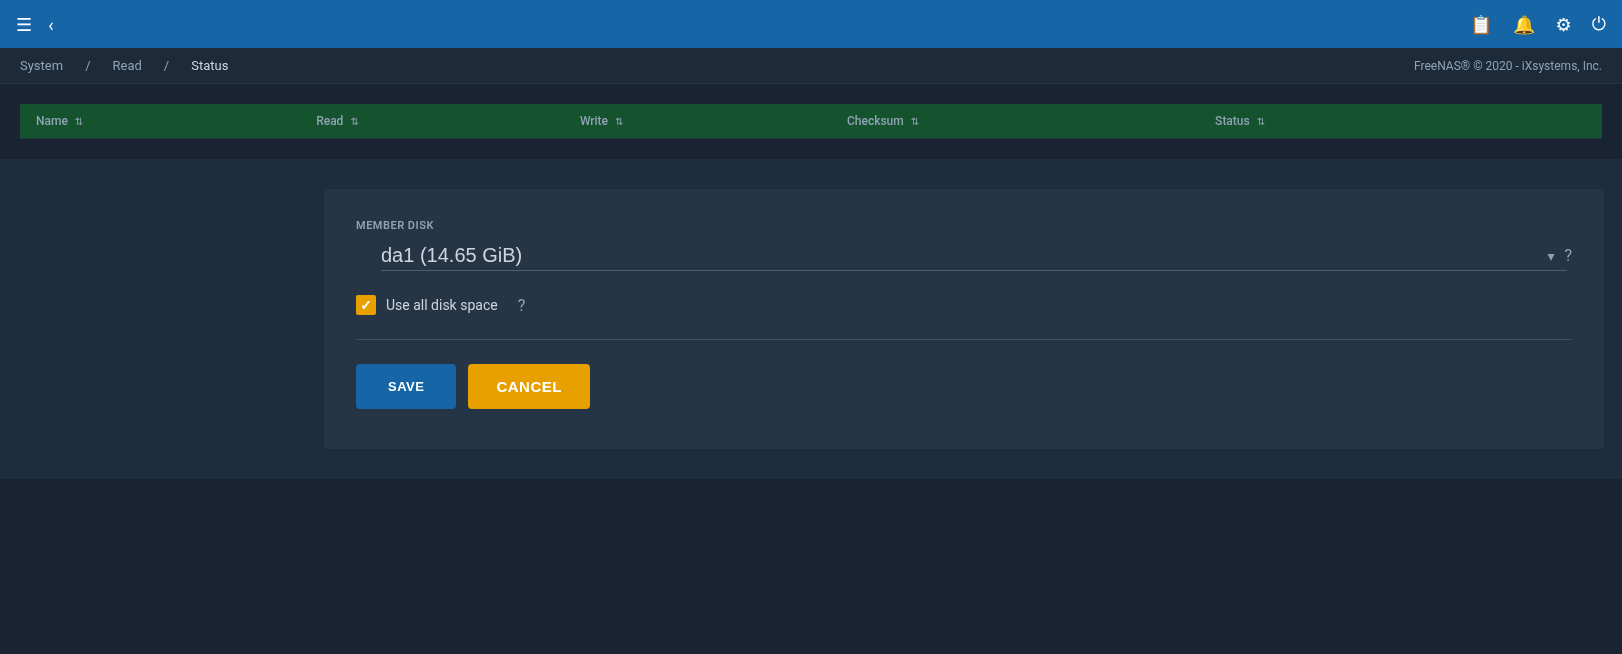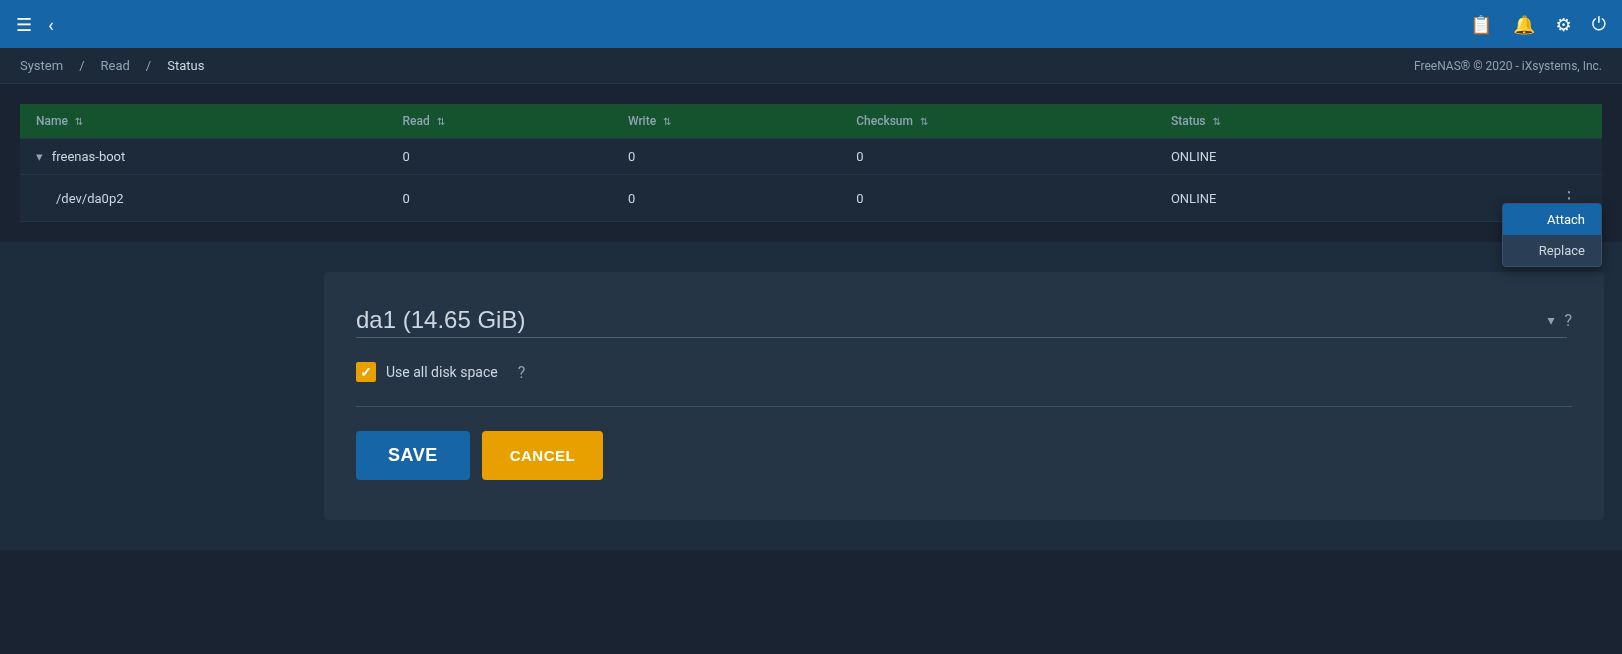--- a/index.html
+++ b/index.html
@@ -48,21 +48,21 @@
       background: #1c2a3a;
       padding: 10px 20px;
       display: flex;
       align-items: center;
       justify-content: space-between;
       border-bottom: 1px solid #253545;
     }
     .breadcrumb {
       display: flex;
       align-items: center;
-      gap: 16px;
+      gap: 22px;
       font-size: 13px;
       color: #8fa3b4;
     }
     .breadcrumb-sep {
       color: #8fa3b4;
     }
     .breadcrumb-item {
       color: #8fa3b4;
       cursor: pointer;
     }
@@ -247,21 +247,21 @@
       display: flex;
       gap: 12px;
       margin-top: 8px;
     }
     .btn-save {
       background: #1565a7;
       color: #fff;
       border: none;
       border-radius: 4px;
       padding: 14px 32px;
-      font-size: 18px;
+      font-size: 13px;
       font-weight: 600;
       cursor: pointer;
       letter-spacing: 0.5px;
       text-transform: uppercase;
     }
     .btn-cancel {
       background: #e8a000;
       color: #fff;
       border: none;
       border-radius: 4px;
@@ -335,61 +335,34 @@
           </th>
           <th>
             <span>Status</span>
             <span class="sort-icon">⇅</span>
           </th>
           <th></th>
         </tr>
       </thead>
       <tbody>
 
-        <tr class="table-row">
-          <td>
-            <span class="expand-icon">▾</span>
-            <span>freenas-boot</span>
-          </td>
-          <td>0</td>
-          <td>0</td>
-          <td>0</td>
-          <td>ONLINE</td>
-          <td></td>
-        </tr>
-
-        <tr class="table-row" style="position:relative;">
-          <td style="padding-left:36px;">
-            <span>/dev/da0p2</span>
-          </td>
-          <td>0</td>
-          <td>0</td>
-          <td>0</td>
-          <td>ONLINE</td>
-          <td class="row-actions">
-            <button class="three-dots-btn">⋮</button>
-            
-            <div class="context-menu">
-              <div class="context-menu-item active">Attach</div>
-              <div class="context-menu-item">Replace</div>
-            </div>
-          </td>
-        </tr>
+
       </tbody>
     </table>
   </div>
 </div>
 
 <div class="lower-section">
   <div class="lower-inner">
     <div class="dialog-section">
 
       <div class="form-field">
+        <div class="field-label">Member Disk</div>
         <div class="select-wrapper">
-          <select class="select-input" style="font-size:24px; color:#cdd6e0; background:transparent; border:none; border-bottom:1px solid #4a6070; width:100%; outline:none; appearance:none; -webkit-appearance:none; padding-right:28px;">
+          <select class="select-input" style="font-size:20px; color:#cdd6e0; background:transparent; border:none; border-bottom:1px solid #4a6070; width:100%; outline:none; appearance:none; -webkit-appearance:none; padding-right:28px;margin-left:25px;">
             <option value="da1">da1 (14.65 GiB)</option>
           </select>
           <span class="select-chevron">▾</span>
           <span class="help-icon">?</span>
         </div>
       </div>
 
       <div class="checkbox-row">
         <div class="checkbox-custom">
           <span class="check-mark">✓</span>

